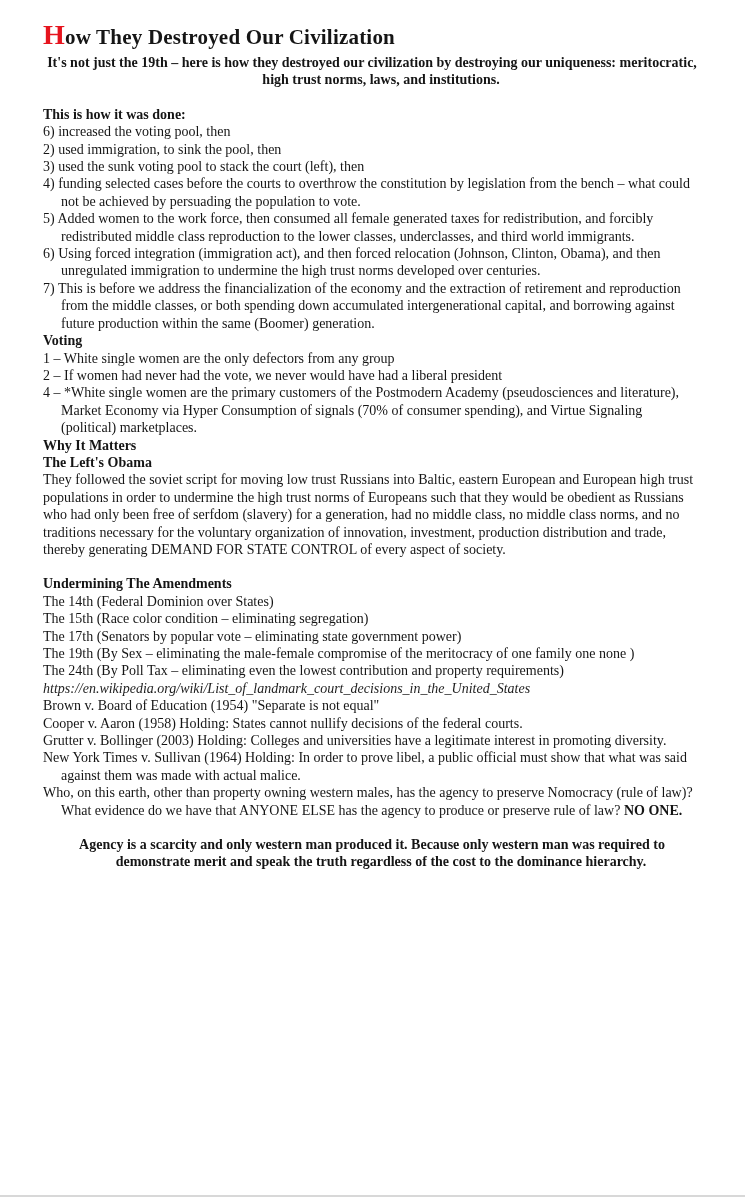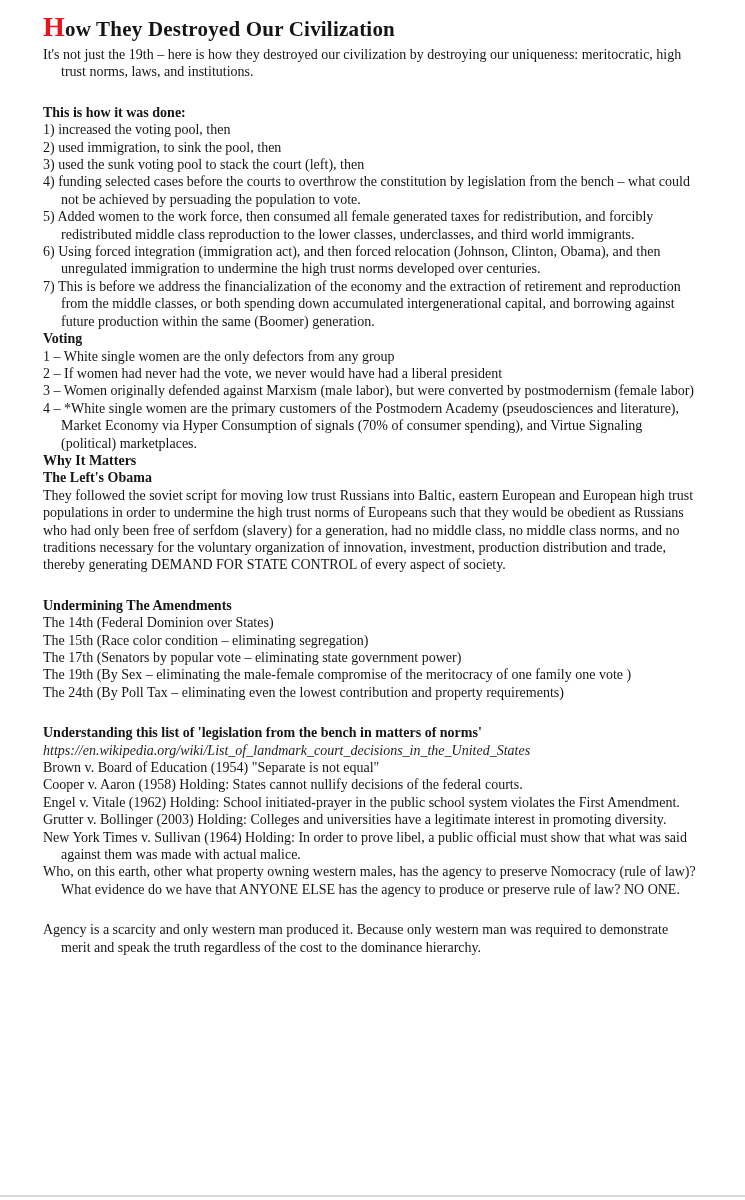--- a/index.html
+++ b/index.html
@@ -16,31 +16,32 @@
   }
   .doc {
     padding: 13px 44px 0 43px;
   }
   h1 {
     font-size: 21px;
     line-height: 27px;
     font-weight: bold;
     letter-spacing: 0.2px;
     margin-bottom: 3px;
+    margin-top: 8px;
   }
   .dropcap {
     font-size: 28px;
   }
-  .bold { font-weight: normal; }
+  .bold { font-weight: bold; text-align: center; }
   .heading { font-weight: bold; }
   .hang {
     padding-left: 18px;
     text-indent: -18px;
   }
-  .gap { margin-top: 23px; }
+  .gap { margin-top: 17px; }
   .url-line a {
     font-style: italic;
     color: #1d1d1d;
     text-decoration: none;
   }
   .bottom-rule {
     position: absolute;
     left: 0;
     right: 0;
     bottom: 3px;
@@ -51,53 +52,50 @@
 </head>
 <body>
 
 <div class="doc">
 
   <h1><span class="dropcap" style="color: rgb(230, 20, 30);">H</span><span>ow They Destroyed Our Civilization</span></h1>
 
   <p class="bold hang">It's not just the 19th – here is how they destroyed our civilization by destroying our uniqueness: meritocratic, high trust norms, laws, and institutions.</p>
 
   <p class="heading gap">This is how it was done:</p>
-  <p class="hang">1) increased the voting pool, then</p>
+  <p class="hang">6) increased the voting pool, then</p>
   <p class="hang">2) used immigration, to sink the pool, then</p>
   <p class="hang">3) used the sunk voting pool to stack the court (left), then</p>
   <p class="hang">4) funding selected cases before the courts to overthrow the constitution by legislation from the bench – what could not be achieved by persuading the population to vote.</p>
   <p class="hang">5) Added women to the work force, then consumed all female generated taxes for redistribution, and forcibly redistributed middle class reproduction to the lower classes, underclasses, and third world immigrants.</p>
   <p class="hang">6) Using forced integration (immigration act), and then forced relocation (Johnson, Clinton, Obama), and then unregulated immigration to undermine the high trust norms developed over centuries.</p>
   <p class="hang">7) This is before we address the financialization of the economy and the extraction of retirement and reproduction from the middle classes, or both spending down accumulated intergenerational capital, and borrowing against future production within the same (Boomer) generation.</p>
 
   <p class="heading">Voting</p>
   <p class="hang">1 – White single women are the only defectors from any group</p>
   <p class="hang">2 – If women had never had the vote, we never would have had a liberal president</p>
-  <p class="hang">3 – Women originally defended against Marxism (male labor), but were converted by postmodernism (female labor)</p>
   <p class="hang">4 – *White single women are the primary customers of the Postmodern Academy (pseudosciences and literature), Market Economy via Hyper Consumption of signals (70% of consumer spending), and Virtue Signaling (political) marketplaces.</p>
 
   <p class="heading">Why It Matters</p>
 
   <p class="heading">The Left's Obama</p>
   <p>They followed the soviet script for moving low trust Russians into Baltic, eastern European and European high trust populations in order to undermine the high trust norms of Europeans such that they would be obedient as Russians who had only been free of serfdom (slavery) for a generation, had no middle class, no middle class norms, and no traditions necessary for the voluntary organization of innovation, investment, production distribution and trade, thereby generating DEMAND FOR STATE CONTROL of every aspect of society.</p>
 
   <p class="heading gap">Undermining The Amendments</p>
   <p>The 14th (Federal Dominion over States)</p>
   <p>The 15th (Race color condition – eliminating segregation)</p>
   <p>The 17th (Senators by popular vote – eliminating state government power)</p>
-  <p>The 19th (By Sex – eliminating the male-female compromise of the meritocracy of one family one vote )</p>
+  <p>The 19th (By Sex – eliminating the male-female compromise of the meritocracy of one family one none )</p>
   <p>The 24th (By Poll Tax – eliminating even the lowest contribution and property requirements)</p>
 
-  <p class="heading gap">Understanding this list of 'legislation from the bench in matters of norms'</p>
   <p class="url-line"><a href="#">https://en.wikipedia.org/wiki/List_of_landmark_court_decisions_in_the_United_States</a></p>
   <p class="hang">Brown v. Board of Education (1954) "Separate is not equal"</p>
   <p class="hang">Cooper v. Aaron (1958) Holding: States cannot nullify decisions of the federal courts.</p>
-  <p class="hang">Engel v. Vitale (1962) Holding: School initiated-prayer in the public school system violates the First Amendment.</p>
   <p class="hang">Grutter v. Bollinger (2003) Holding: Colleges and universities have a legitimate interest in promoting diversity.</p>
   <p class="hang">New York Times v. Sullivan (1964) Holding: In order to prove libel, a public official must show that what was said against them was made with actual malice.</p>
 
-  <p class="hang"><span>Who, on this earth, other what property owning western males, has the agency to preserve Nomocracy (rule of law)? What evidence do we have that ANYONE ELSE has the agency to produce or preserve rule of law? </span><span class="bold">NO ONE.</span></p>
+  <p class="hang"><span>Who, on this earth, other than property owning western males, has the agency to preserve Nomocracy (rule of law)? What evidence do we have that ANYONE ELSE has the agency to produce or preserve rule of law? </span><span class="bold">NO ONE.</span></p>
 
   <p class="bold hang gap">Agency is a scarcity and only western man produced it. Because only western man was required to demonstrate merit and speak the truth regardless of the cost to the dominance hierarchy.</p>
 
 </div>
 
 <div class="bottom-rule"></div>
 
 </body></html>

